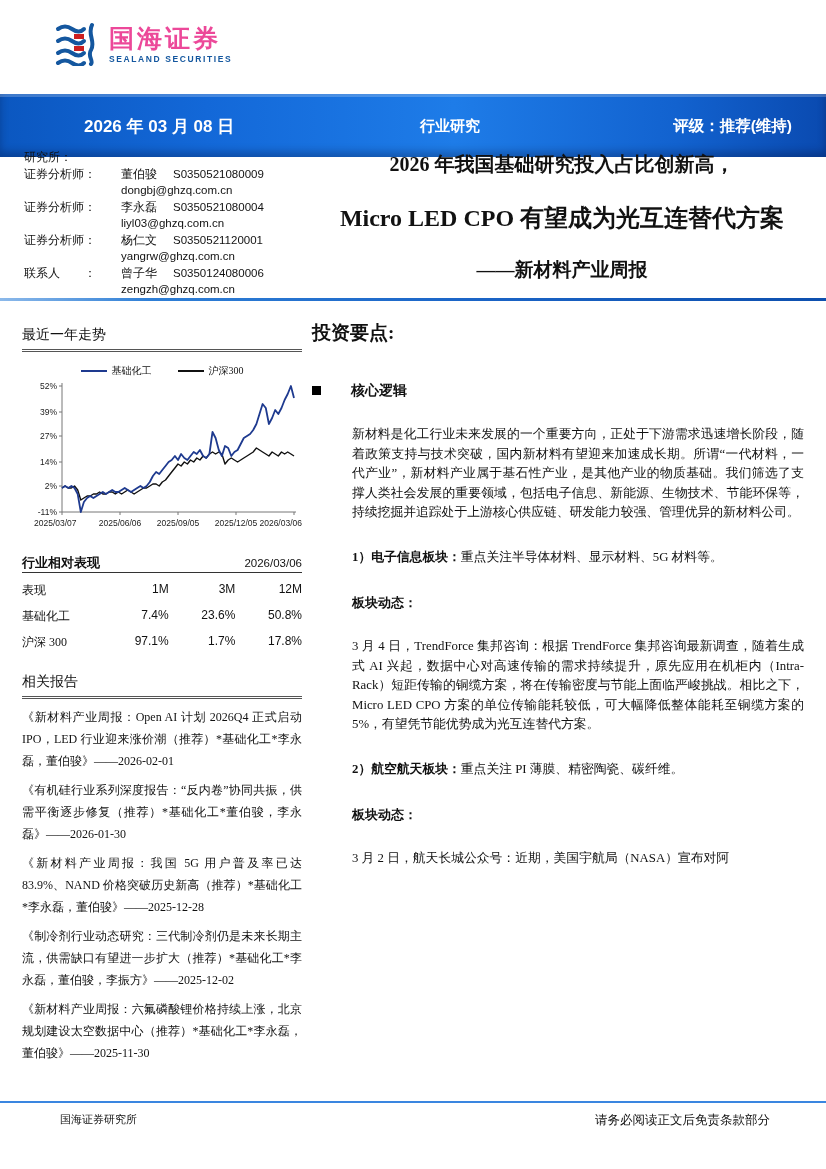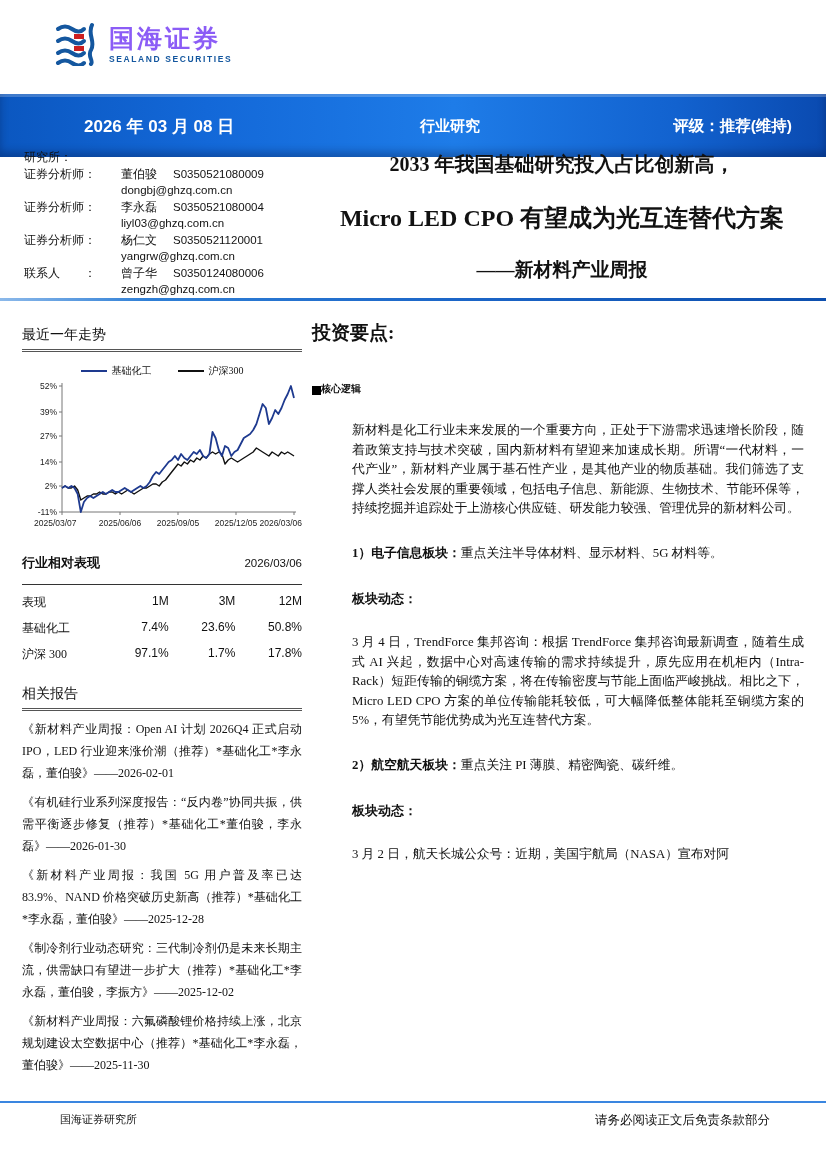--- a/index.html
+++ b/index.html
@@ -3,21 +3,21 @@
 <meta charset="utf-8">
 <style>
   html,body{margin:0;padding:0;background:#e8e8e8;}
   .page{position:relative;width:826px;height:1169px;margin:0 auto;background:#ffffff;overflow:hidden;
         font-family:"Liberation Serif","DejaVu Serif",serif;color:#111;}
   .sans{font-family:"Liberation Sans","DejaVu Sans",sans-serif;}
 
   
   .logo{position:absolute;left:54px;top:20px;display:flex;align-items:center;gap:9px;}
   .logo-text{display:flex;flex-direction:column;line-height:1;}
-  .logo-cn{font-size:25px;font-weight:bold;color:#8b5cf6;letter-spacing:3px;font-family:"Liberation Sans","DejaVu Sans",sans-serif;}
+  .logo-cn{font-size:25px;font-weight:bold;color:#ec4899;letter-spacing:3px;font-family:"Liberation Sans","DejaVu Sans",sans-serif;}
   .logo-en{font-size:8.5px;font-weight:bold;color:#14579f;letter-spacing:1.6px;margin-top:4px;font-family:"Liberation Sans","DejaVu Sans",sans-serif;}
 
   
   .topbar{position:absolute;left:0;top:94px;width:826px;height:63px;
           background:linear-gradient(90deg,#0b57c0 0%,#1368d8 25%,#1e7ce8 55%,#1262cf 82%,#0a4ab0 100%);
           box-shadow:inset 0 3px 0 rgba(255,255,255,.22), inset 0 -5px 8px rgba(0,0,30,.28);
           color:#fff;}
   .bar-date{position:absolute;left:84px;top:50%;transform:translateY(-50%);font-size:17px;font-weight:bold;}
   .bar-cat{position:absolute;left:420px;top:50%;transform:translateY(-50%);font-size:15px;font-weight:bold;}
   .bar-rating{position:absolute;right:34px;top:50%;transform:translateY(-50%);font-size:15.5px;font-weight:bold;}
@@ -46,36 +46,36 @@
   .lg-item{display:flex;align-items:center;gap:5px;}
   .lg-line{display:inline-block;width:26px;height:2px;}
   .chart-wrap{margin-top:0;}
   .tick{font-family:"Liberation Sans","DejaVu Sans",sans-serif;font-size:8.5px;fill:#222;}
   .axis{stroke:#777;stroke-width:1;}
   polyline.series{fill:none;stroke-linejoin:round;}
   polyline[data-series-index="0"]{stroke-width:1.8;}
   polyline[data-series-index="1"]{stroke-width:1.4;}
 
   .tbl{margin-top:14px;}
-  .tbl-head{display:flex;justify-content:space-between;align-items:baseline;border-bottom:1.5px solid #333;padding-bottom:12px;}
+  .tbl-head{display:flex;justify-content:space-between;align-items:baseline;border-bottom:1.5px solid #333;padding-bottom:0;}
   .tbl-title{font-size:13px;font-weight:bold;}
   .tbl-date{font-size:11.5px;}
   .trow{display:flex;padding-top:9px;font-size:12px;}
   .tc0{width:80px;}
   .tc{flex:1;text-align:right;}
 
   .reports{margin-top:22px;}
   .report{font-size:12px;line-height:22px;text-align:justify;margin-top:7px;}
 
   
   .main{position:absolute;left:312px;top:320px;width:492px;}
   .main-h{font-size:19px;font-weight:bold;}
   .secrow{display:flex;align-items:flex-start;margin-top:36px;}
   .bullet{width:9px;height:9px;background:#000;margin-top:4px;flex-shrink:0;}
-  .sec-label{font-weight:bold;font-size:10px;}
+  .sec-label{margin-left:30px;font-weight:bold;font-size:14px;}
   .para{margin-left:40px;margin-top:25px;width:452px;font-size:12.8px;line-height:19.5px;text-align:justify;}
   .lead{font-weight:bold;}
   .subhead{margin-left:40px;margin-top:27px;font-weight:bold;font-size:13px;}
 
   
   .footer-line{position:absolute;left:0;top:1101px;width:826px;height:2px;background:#3a86e0;}
   .footer-left{position:absolute;left:60px;top:1112px;font-size:11px;}
   .footer-right{position:absolute;right:56px;top:1112px;font-size:12.5px;}
 </style>
 </head>
@@ -141,21 +141,21 @@
       <div class="a-row">
         <span class="a-label">联系人　　：</span>
         <span class="a-name">曾子华</span>
         <span class="a-code">S0350124080006</span>
       </div>
       <div class="a-email">zengzh@ghzq.com.cn</div>
     </div>
   </div>
 
   <div class="titleblock">
-    <div class="t1">2033 年我国基础研究投入占比创新高，</div>
+    <div class="t1">2026 年我国基础研究投入占比创新高，</div>
     <div class="t2">Micro LED CPO 有望成为光互连替代方案</div>
     <div class="t3">——新材料产业周报</div>
   </div>
 
   <div class="divider"></div>
 
   <div class="sidebar">
     <div class="side-h">最近一年走势</div>
 
     <div class="legend">

